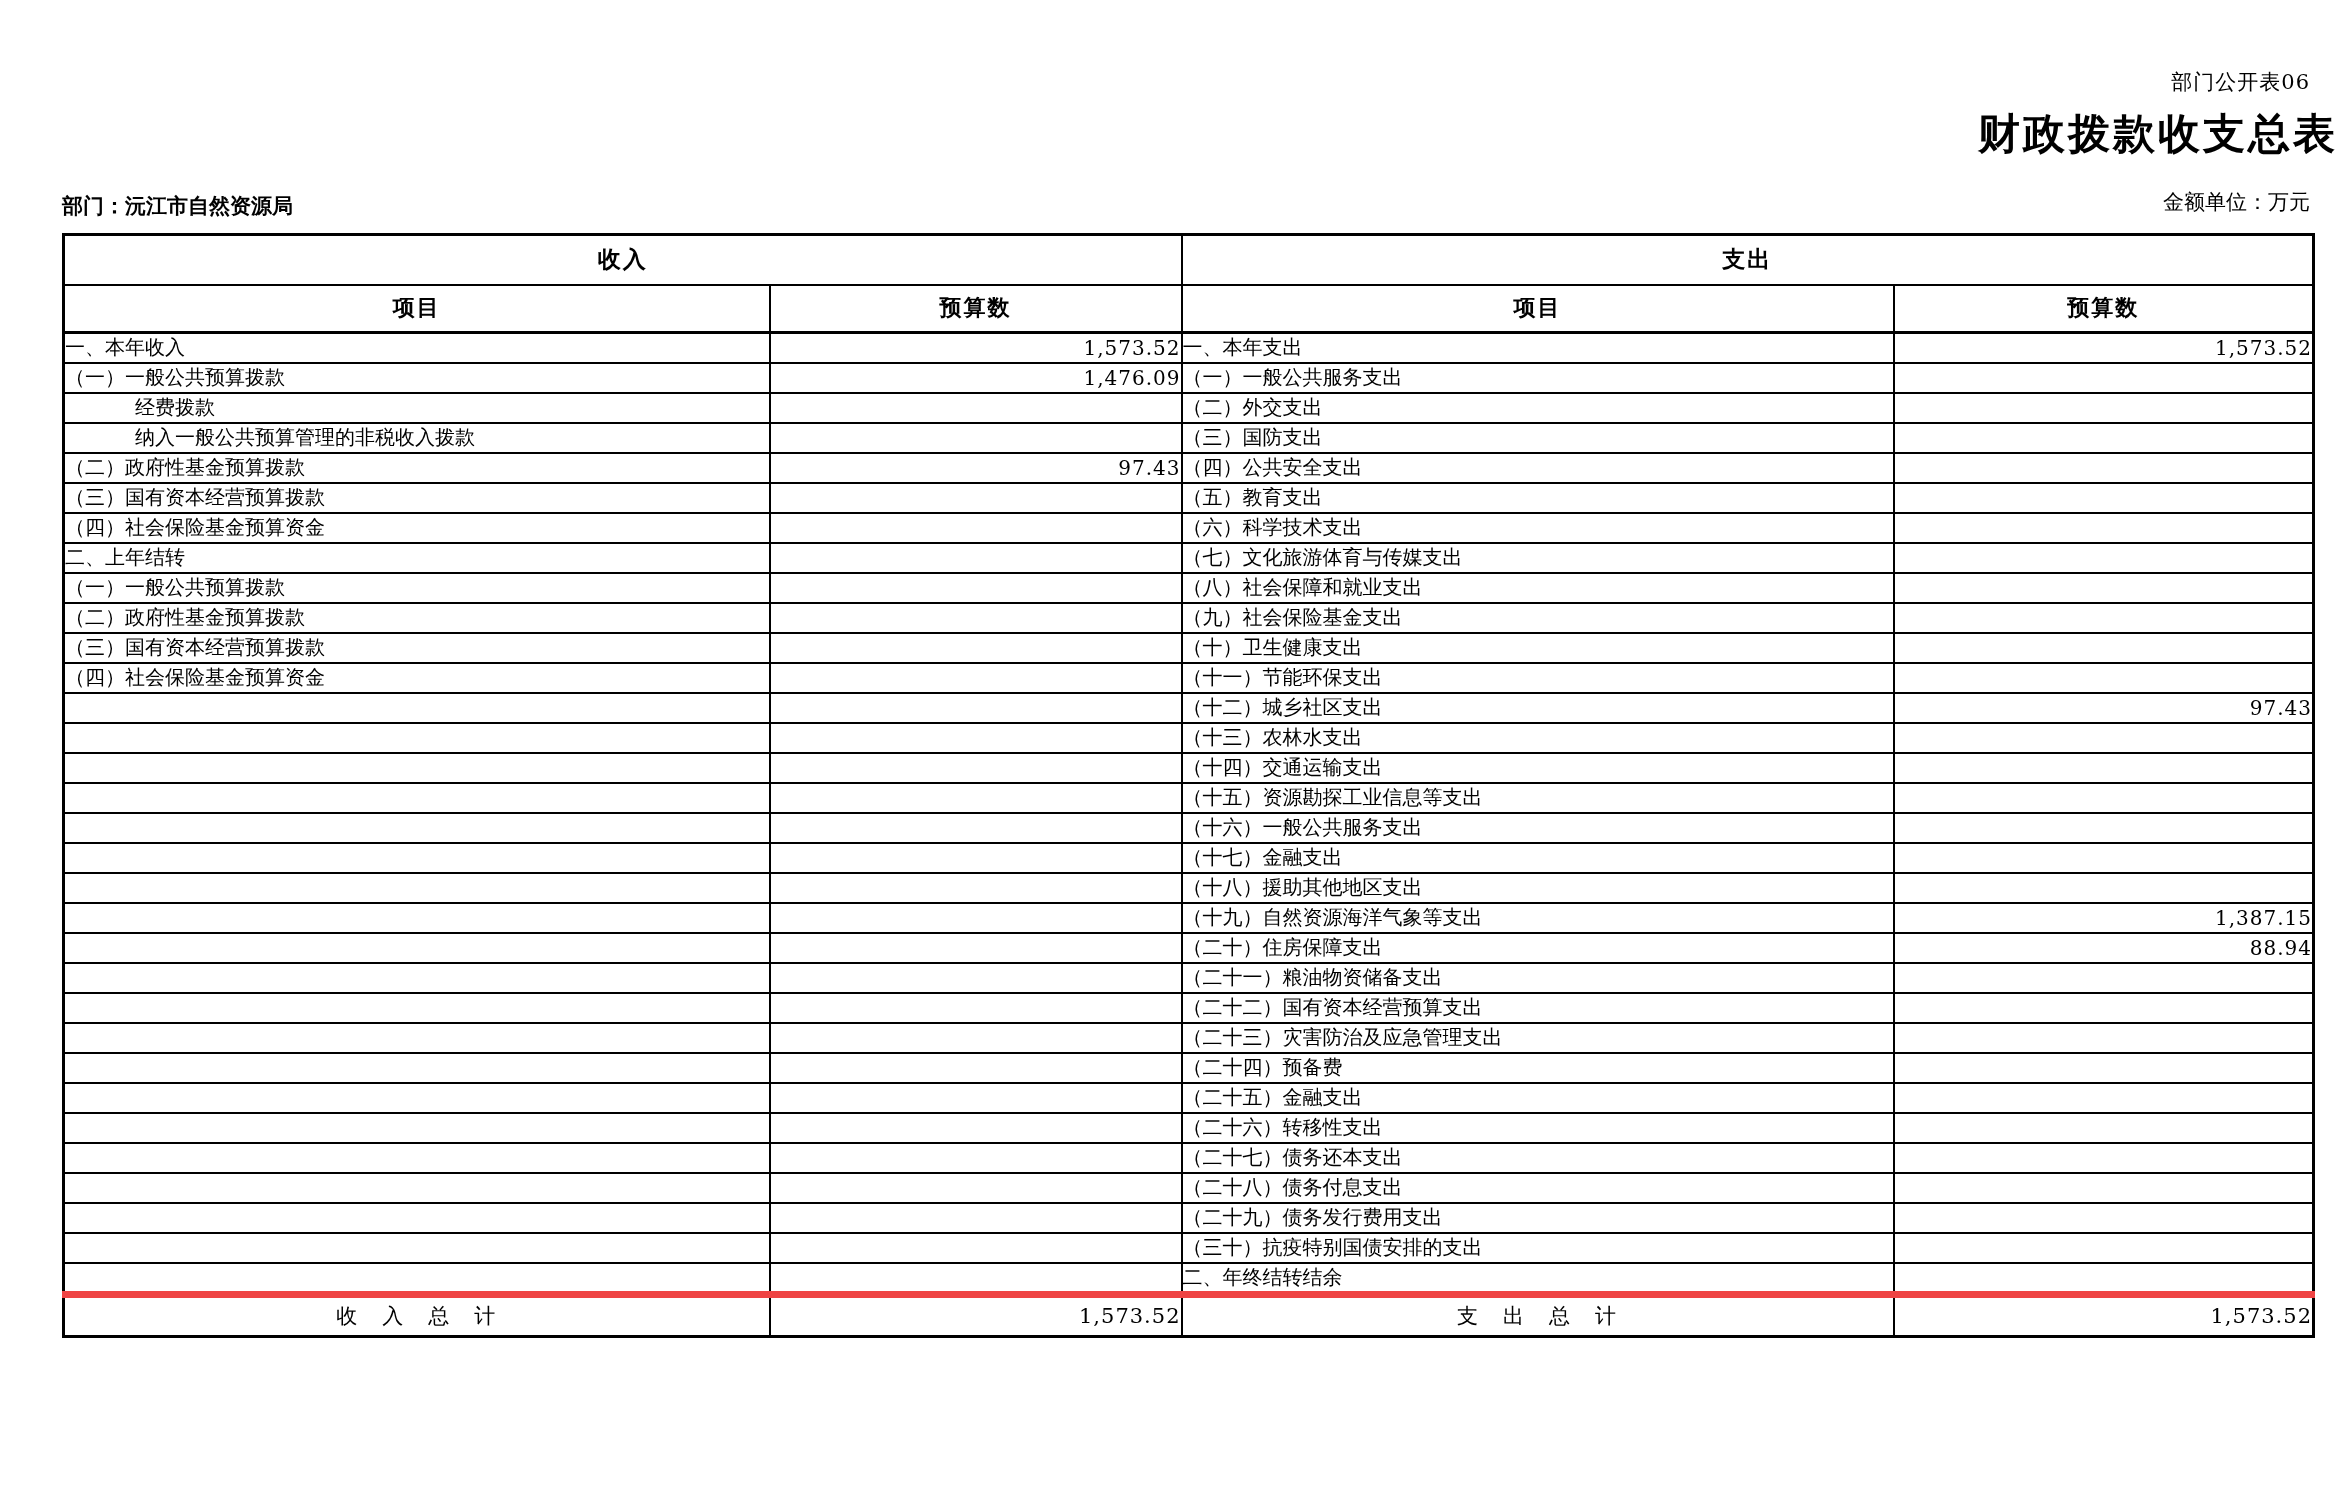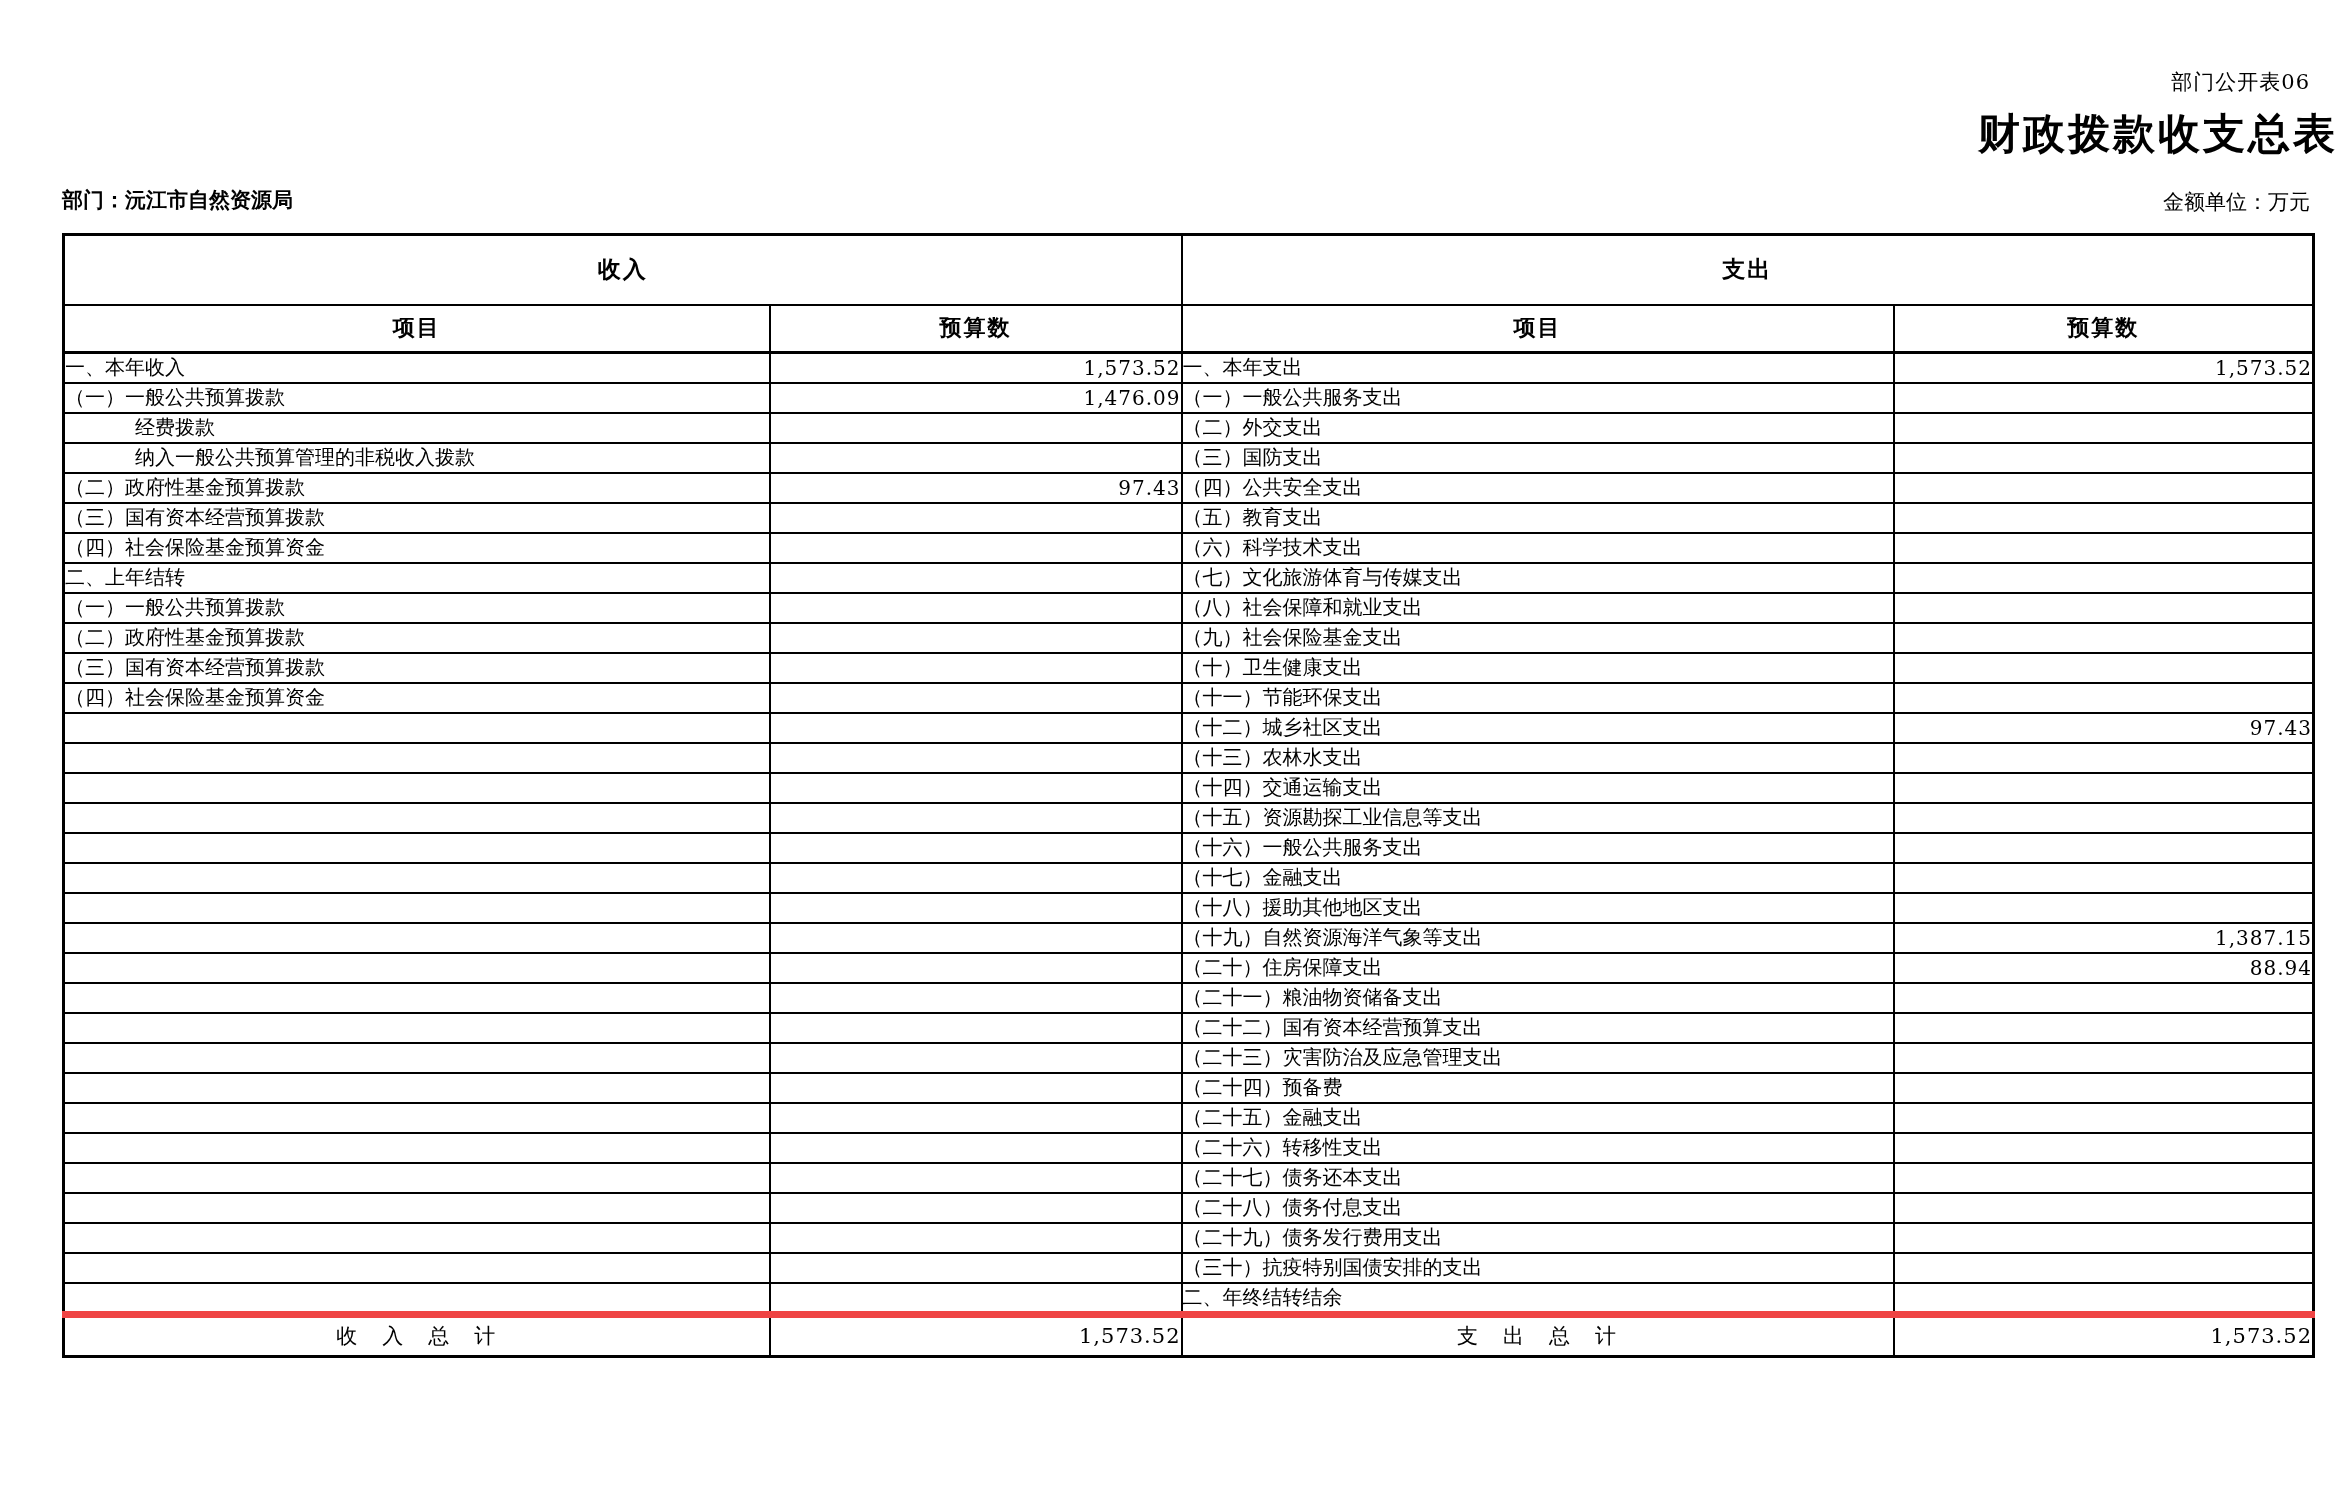--- a/index.html
+++ b/index.html
@@ -15,41 +15,41 @@
     position:absolute;top:40px;right:28px;
     font-size:21px;letter-spacing:1px;
   }
   .page-title{
     position:absolute;top:78px;left:0;width:100%;
     text-align:right;
     font-family:"DejaVu Sans","Liberation Sans",sans-serif;
     font-weight:bold;font-size:42px;letter-spacing:3px;
   }
   .dept-label{
-    position:absolute;top:158px;left:62px;
+    position:absolute;top:164px;left:62px;
     font-family:"DejaVu Sans","Liberation Sans",sans-serif;
     font-weight:bold;font-size:21px;
   }
   .unit-label{
     position:absolute;top:160px;right:28px;
     font-size:21px;
   }
   table.budget{
     position:absolute;left:62px;top:205px;
     width:2250px;
     border-collapse:collapse;table-layout:fixed;
     border:3px solid #000;
   }
   table.budget th, table.budget td{
     border:2px solid #000;
     overflow:hidden;white-space:nowrap;
     font-weight:normal;
     padding:0;
   }
-  tr.hdr-section{height:70px;}
+  tr.hdr-section{height:50px;}
   tr.hdr-section th{
     font-family:"DejaVu Sans","Liberation Sans",sans-serif;
     font-weight:bold;font-size:23px;text-align:center;letter-spacing:2px;
   }
   tr.hdr-cols{height:48px;}
   tr.hdr-cols th{
     font-family:"DejaVu Sans","Liberation Sans",sans-serif;
     font-weight:bold;font-size:22px;text-align:center;letter-spacing:2px;
     border-bottom:3px solid #000;
   }

